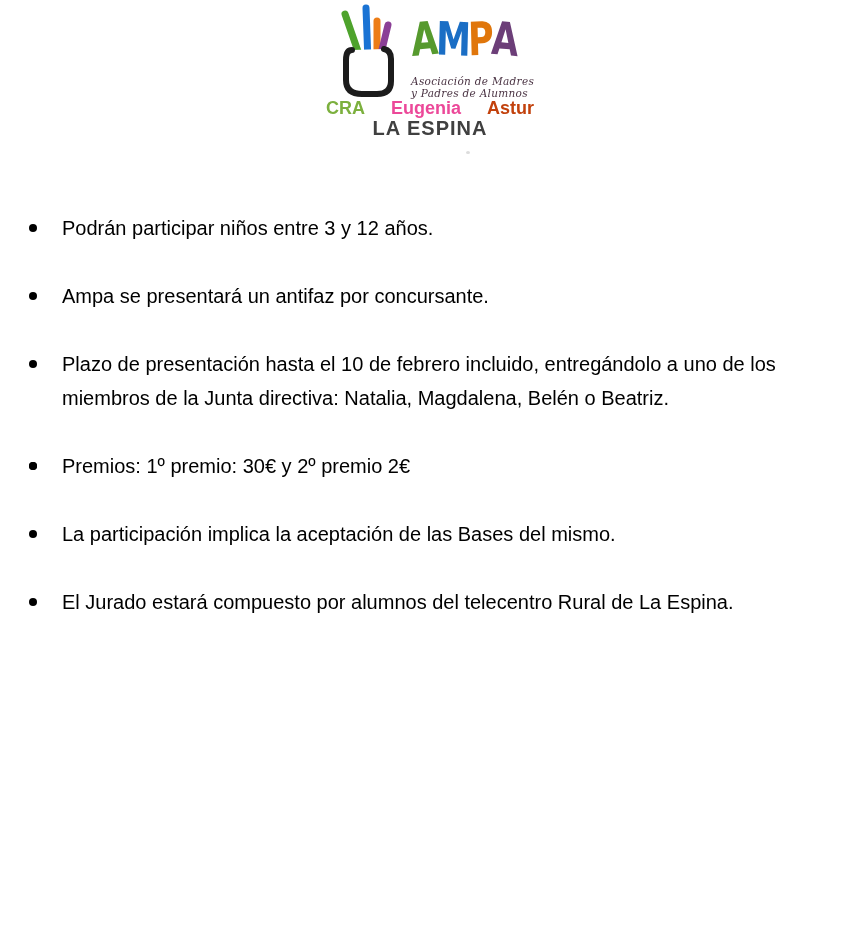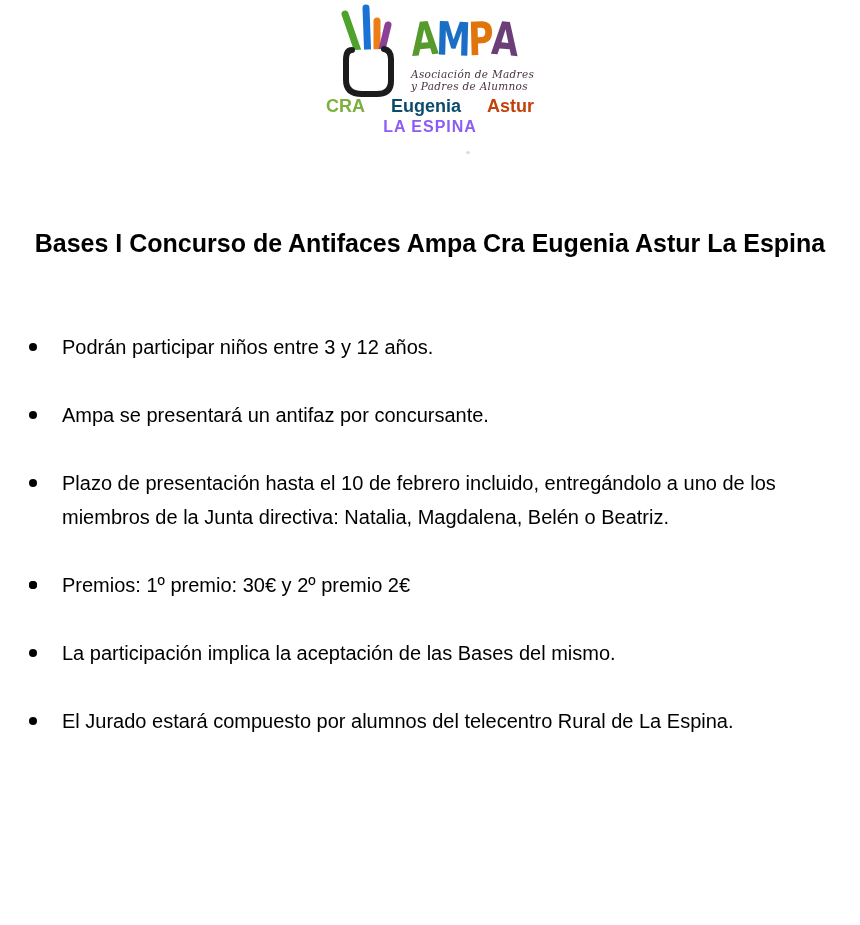--- a/index.html
+++ b/index.html
@@ -45,45 +45,45 @@
     transform: scaleX(0.76);
     transform-origin: left top;
     height: 46px;
   }
   .ampa-word span { display: inline-block; }
   .ampa-word span:nth-child(1) { color: #569a2e; transform: rotate(-4deg); }
   .ampa-word span:nth-child(2) { color: #1a6ec5; transform: rotate(2deg); }
   .ampa-word span:nth-child(3) { color: #e0760b; transform: rotate(-2deg); }
   .ampa-word span:nth-child(4) { color: #6c3e78; transform: rotate(4deg); }
   .ampa-sub {
-    margin-top: 5px;
+    margin-top: 12px;
     font-family: "DejaVu Serif", serif;
     font-style: italic;
     font-size: 10.5px;
     line-height: 12px;
     letter-spacing: 0.3px;
     color: #4a3343;
     white-space: nowrap;
   }
   .school-line {
     font-weight: bold;
     font-size: 18px;
     line-height: 19px;
     white-space: nowrap;
   }
   .school-line span { margin: 0 13px; }
   .school-line span:nth-child(1) { color: #7cb03e; }
-  .school-line span:nth-child(2) { color: #0c4a6e; }
+  .school-line span:nth-child(2) { color: #ec4899; }
   .school-line span:nth-child(3) { color: #c2410c; }
   .location-line {
     font-weight: bold;
-    font-size: 16px;
+    font-size: 20px;
     line-height: 21px;
     letter-spacing: 1px;
-    color: #8b5cf6;
+    color: #404040;
   }
   .speck {
     position: absolute;
     left: 466px;
     top: 151px;
     width: 4px;
     height: 3px;
     background: #dcdcdc;
     border-radius: 50%;
   }
@@ -148,21 +148,20 @@
       </div>
     </div>
     <div class="school-line">
       <span>CRA</span><span>Eugenia</span><span>Astur</span>
     </div>
     <div class="location-line">LA ESPINA</div>
   </div>
 
   <div class="speck"></div>
 
-  <h1 class="doc-title">Bases I Concurso de Antifaces Ampa Cra Eugenia Astur La Espina</h1>
 
   <ul class="rules">
     <li>
       <span class="bullet-dot"></span>
       <span>Podrán participar niños entre 3 y 12 años.</span>
     </li>
     <li>
       <span class="bullet-dot"></span>
       <span>Ampa se presentará un antifaz por concursante.</span>
     </li>

